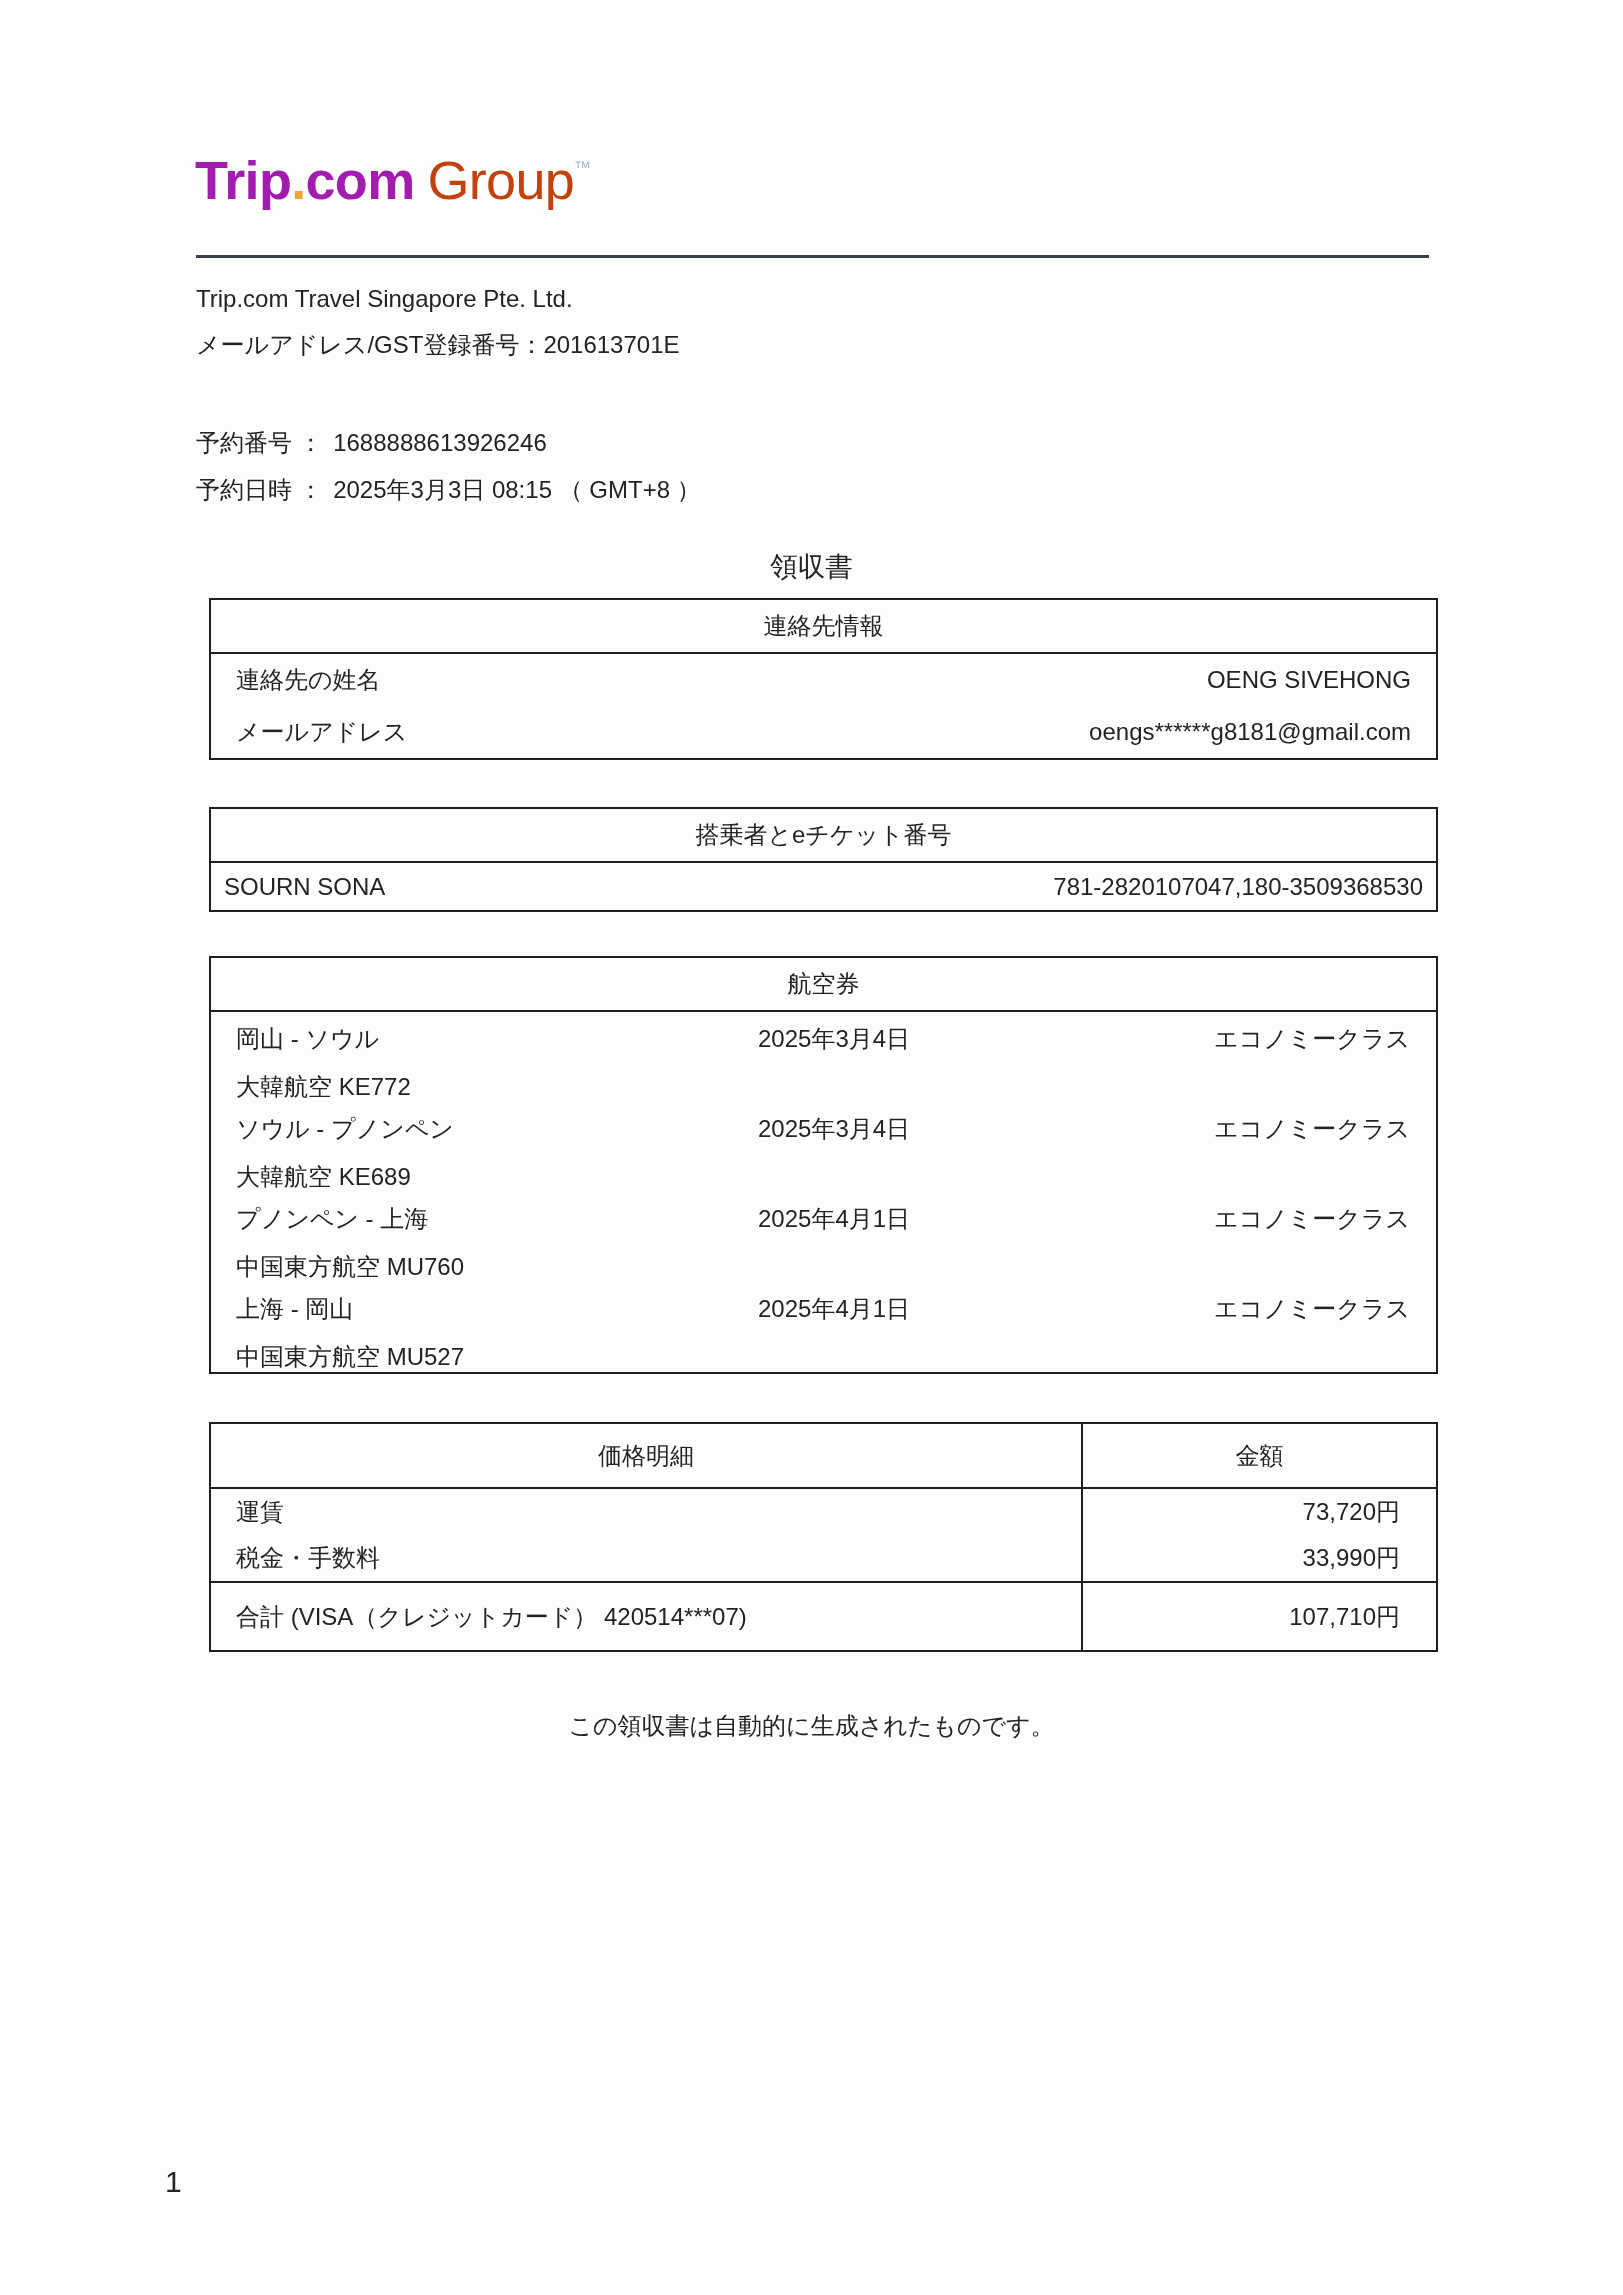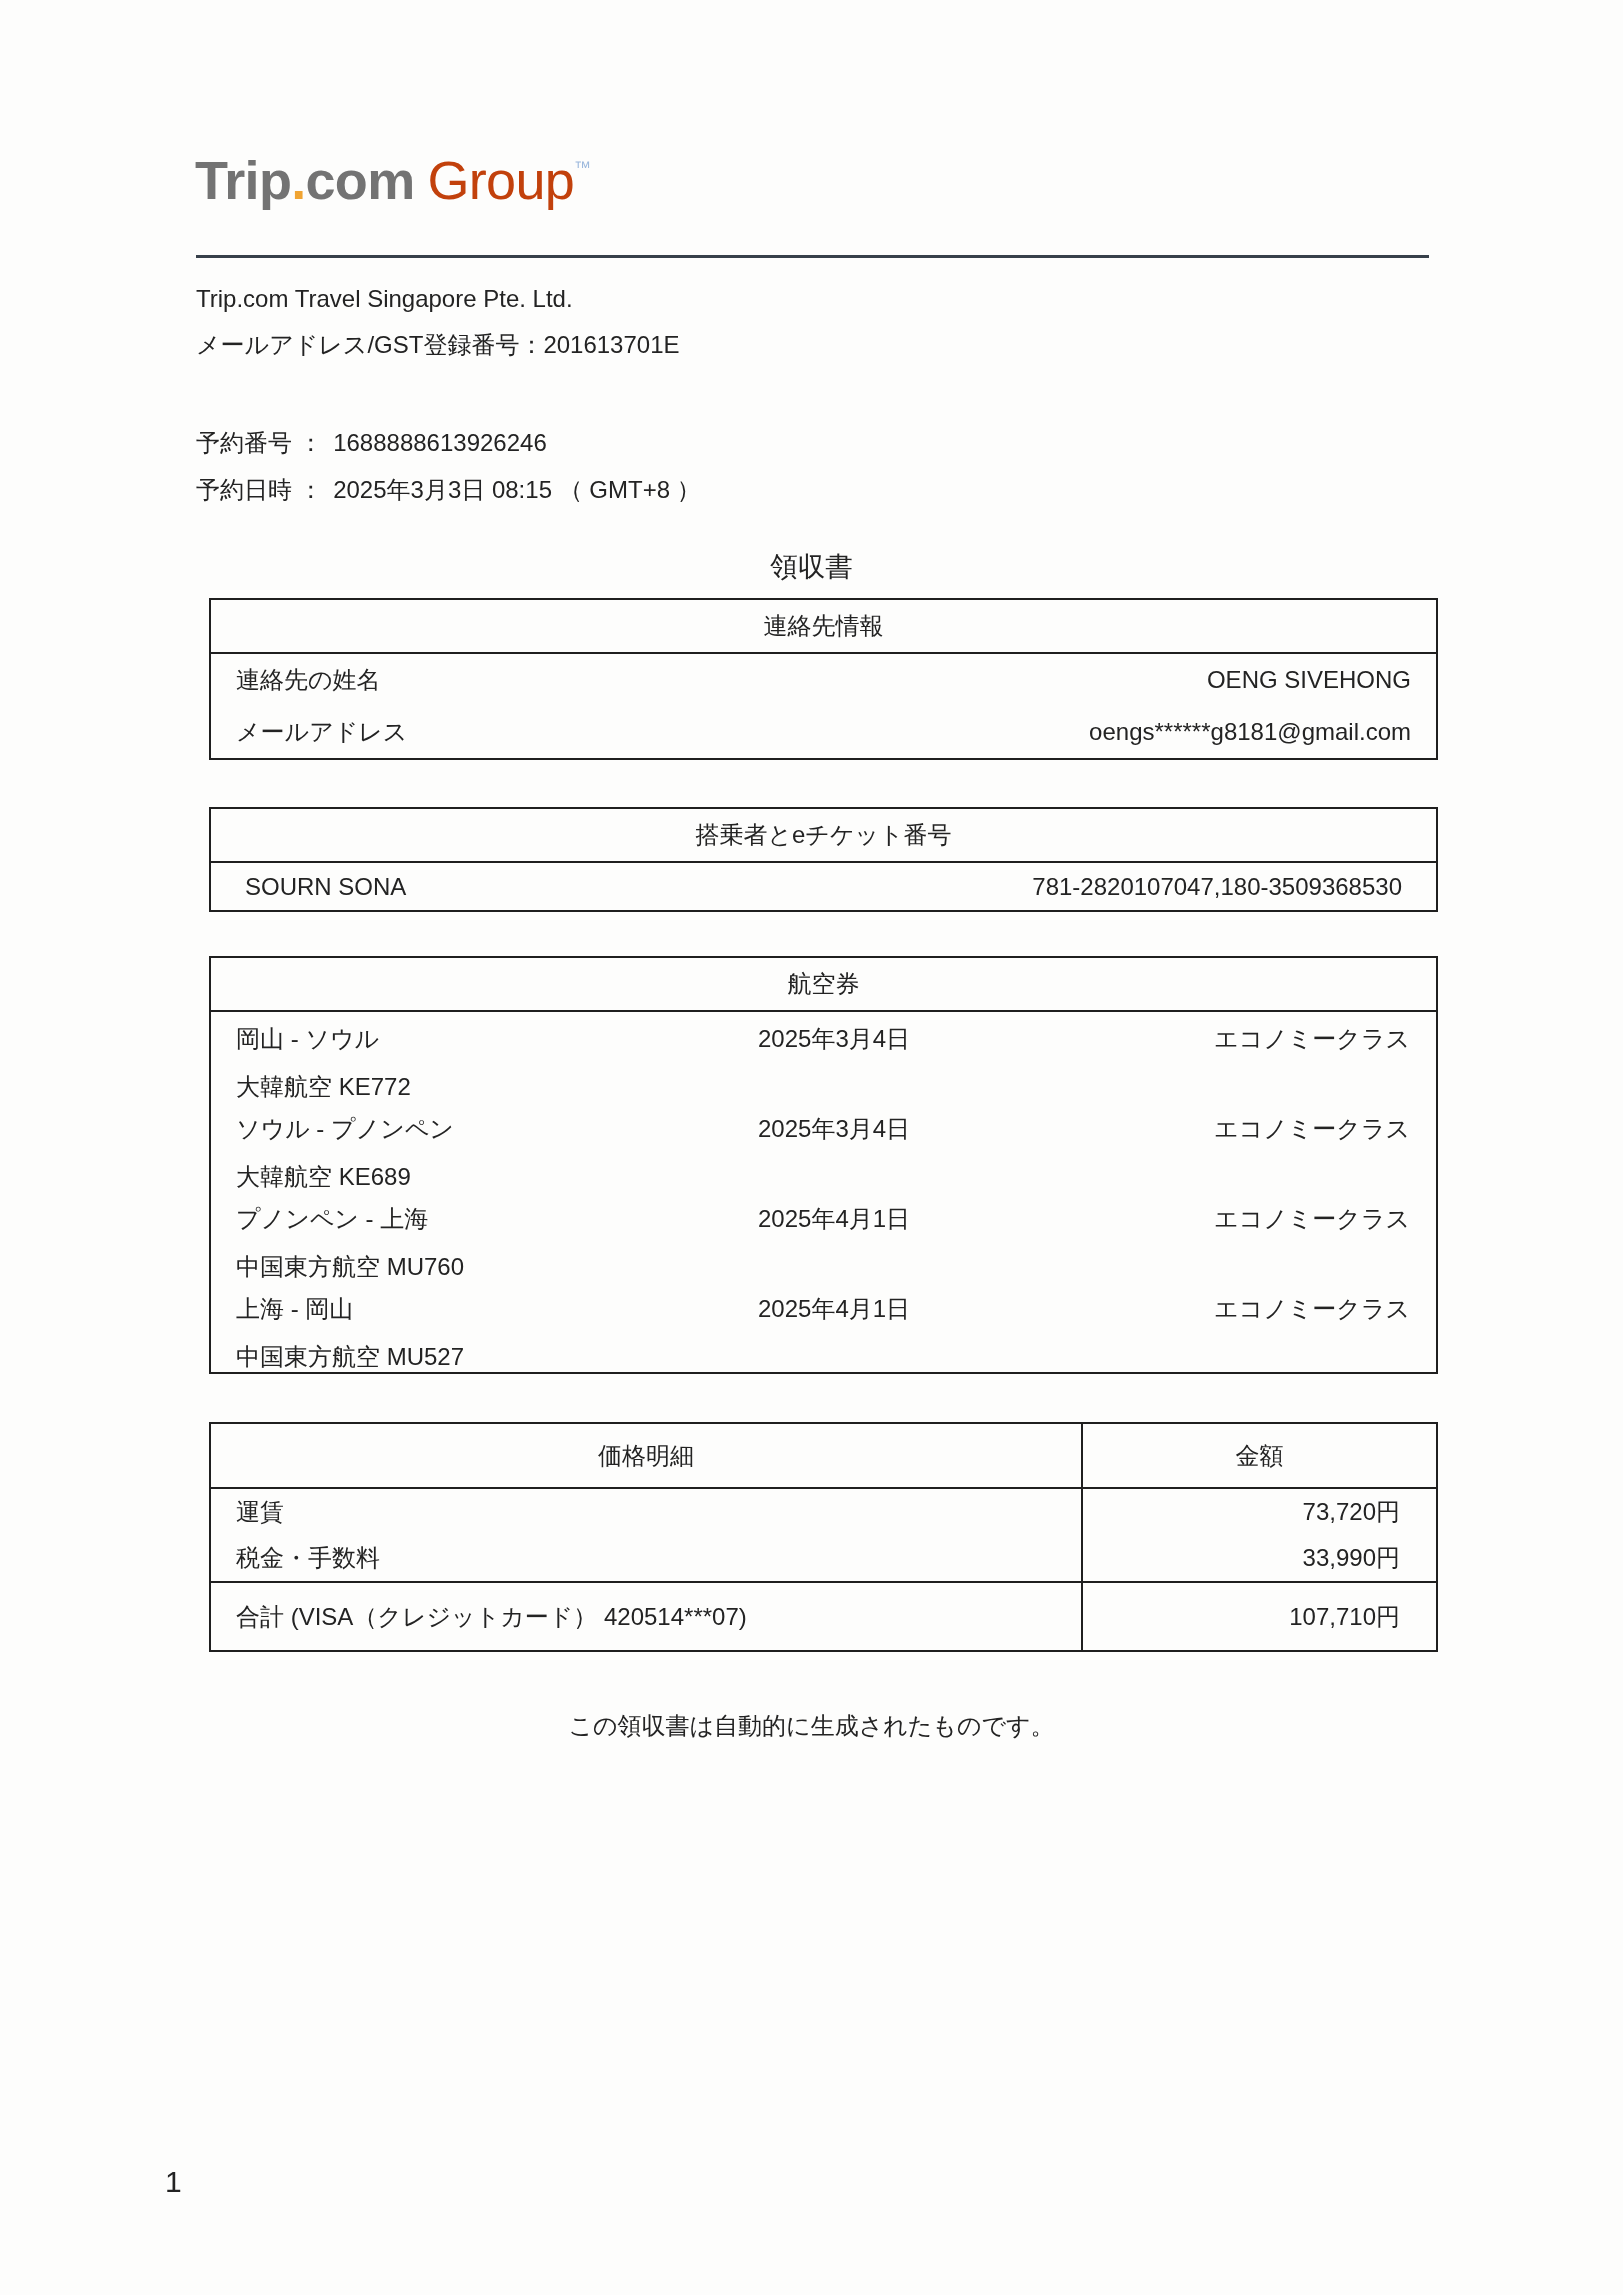--- a/index.html
+++ b/index.html
@@ -4,21 +4,21 @@
 <style>
   html,body { margin:0; padding:0; background:#d9d9d9; }
   .page {
     position:relative; width:1623px; height:2295px;
     background:#fdfdfc; overflow:hidden;
     font-family:"Liberation Sans","DejaVu Sans",sans-serif;
     color:#232323; font-size:24px;
   }
   
   .logo { position:absolute; left:195px; top:149px; font-size:54px; letter-spacing:-0.7px; white-space:nowrap; }
-  .logo-trip,.logo-com { color:#737373; font-weight:700; }
+  .logo-trip,.logo-com { color:#a21caf; font-weight:700; }
   .logo-dot  { color:#f0a432; font-weight:700; }
   .logo-group{ color:#c2410c; font-weight:400; margin-left:13px; }
   .logo-tm   { color:#9db9dd; font-size:17px; vertical-align:26px; }
   .top-rule  { position:absolute; left:196px; top:255px; width:1233px; height:3.3px; background:#37404a; }
   
   .company-name    { position:absolute; left:196px; top:285px; }
   .company-reg     { position:absolute; left:196px; top:329px; }
   .booking-number  { position:absolute; left:196px; top:427px; }
   .booking-datetime{ position:absolute; left:196px; top:474px; }
   .kv-val { margin-left:10.5px; }
@@ -26,21 +26,21 @@
   
   .tbl { position:absolute; left:209px; width:1229px; box-sizing:border-box;
          border:2.6px solid #1f1f1f; background:transparent; }
   .tbl-header { height:52px; display:flex; align-items:center; justify-content:center;
                 border-bottom:2.6px solid #1f1f1f; }
   
   .contact-table { top:598px; }
   .kv-row { display:flex; justify-content:space-between; align-items:center; height:52px; padding:0 25px; }
   
   .passenger-table { top:807px; }
-  .passenger-row { display:flex; justify-content:space-between; align-items:center; height:47px; padding:0 34px; }
+  .passenger-row { display:flex; justify-content:space-between; align-items:center; height:47px; padding:0 13px; }
   
   .flight-table { top:956px; }
   .flight-row { position:relative; height:90px;text-decoration:underline; }
   .flight-route   { position:absolute; left:25px;  top:12.4px; line-height:29px; }
   .flight-airline { position:absolute; left:25px;  top:60px; line-height:29px; }
   .flight-date    { position:absolute; left:547px; top:12.4px; line-height:29px; }
   .flight-cabin   { position:absolute; right:26px; top:12.4px; line-height:29px; }
   
   .price-table { top:1422px; }
   .price-header-row { display:flex; height:63px; border-bottom:2.6px solid #1f1f1f; }

